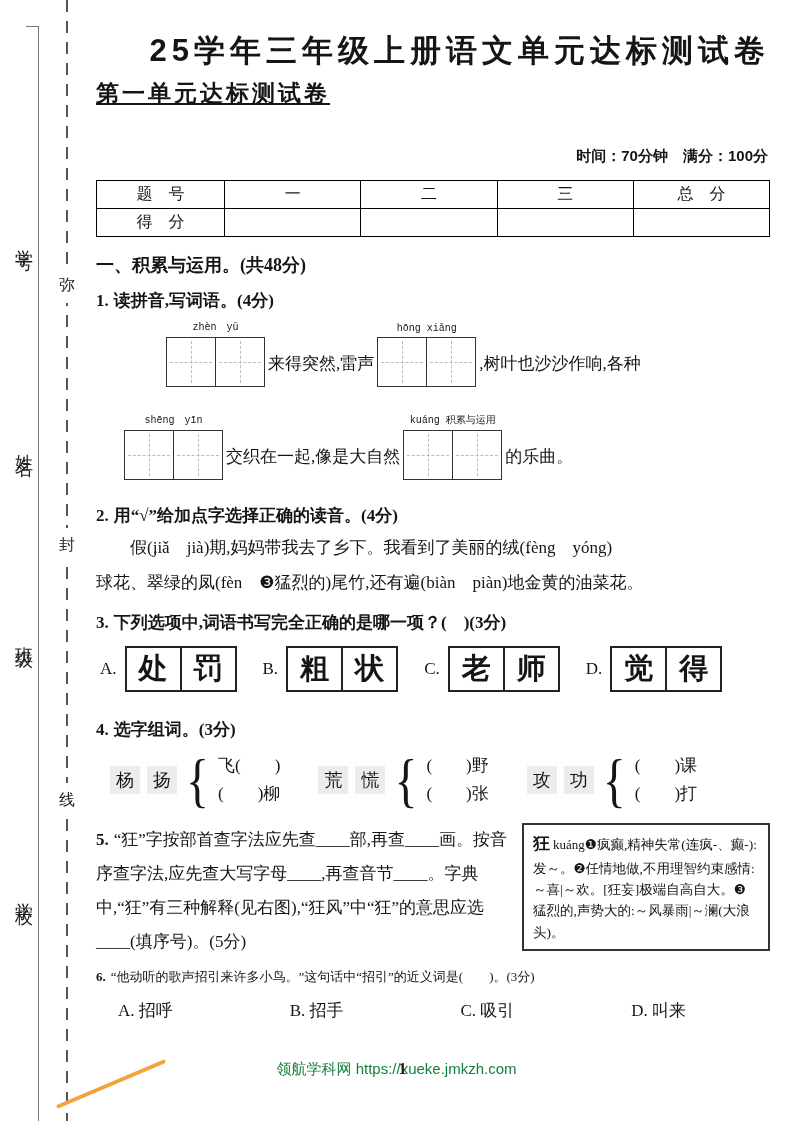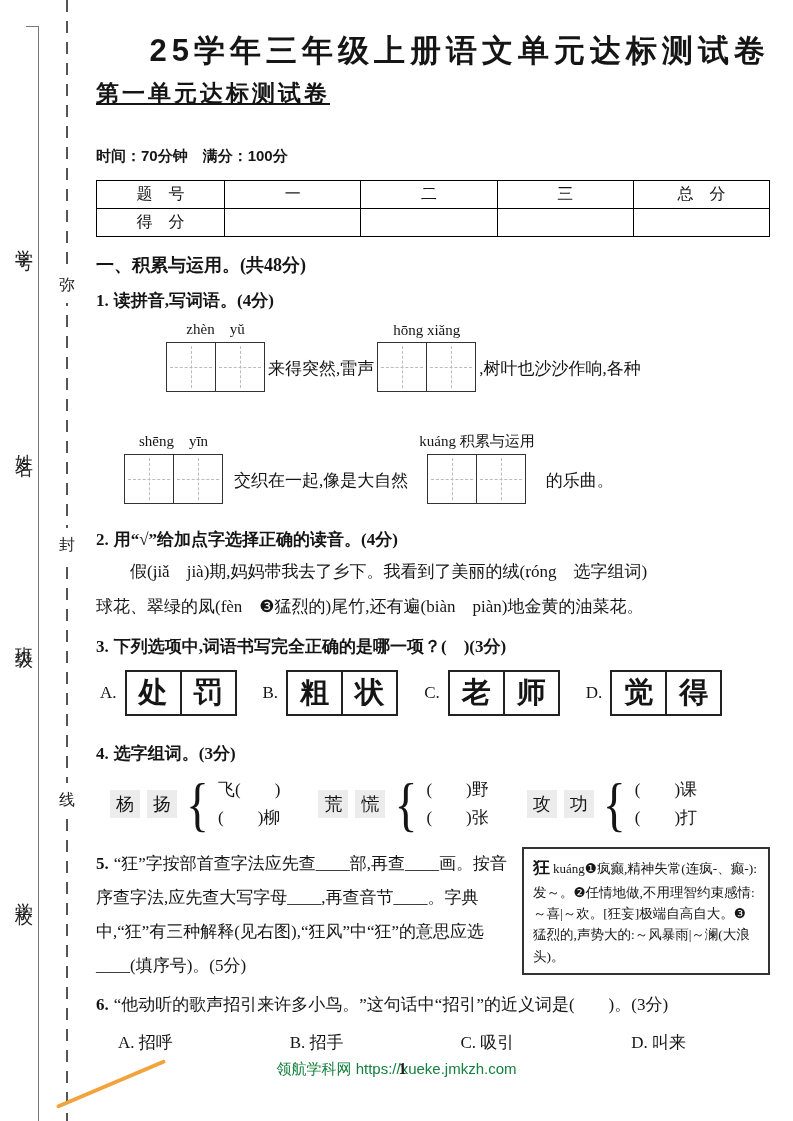--- a/index.html
+++ b/index.html
@@ -13,32 +13,32 @@
   .seal-line{position:absolute;left:66px;top:0;bottom:0;width:2px;
     background:repeating-linear-gradient(to bottom,#555 0 12px,transparent 12px 21px);}
   .v-label{position:absolute;left:12px;writing-mode:vertical-rl;text-orientation:upright;
     font-size:18px;letter-spacing:5px;color:#222;}
   .seal-char{position:absolute;left:57px;width:20px;text-align:center;background:#fff;
     font-size:16px;padding:7px 0;color:#222;}
   
   .main{position:absolute;left:96px;top:28px;width:674px;}
   h1{margin:2px 0 6px;text-align:right;font:700 31px "Liberation Sans","DejaVu Sans",sans-serif;letter-spacing:5px;}
   h2{margin:0 0 0;text-align:left;font:700 23px "Liberation Sans","DejaVu Sans",sans-serif;letter-spacing:3px;text-decoration:underline;}
-  .meta{margin:38px 2px 0 0;font:700 15px "Liberation Sans","DejaVu Sans",sans-serif;}
+  .meta{margin:38px 2px 0 0;text-align:right;font:700 15px "Liberation Sans","DejaVu Sans",sans-serif;}
   table.score{width:100%;border-collapse:collapse;table-layout:fixed;margin-top:14px;}
   table.score td{border:1px solid #000;height:27px;text-align:center;font-size:16px;padding:0;}
   .section-title{margin:16px 0 0;font-size:18px;font-weight:700;}
   .qnum{font-weight:700;margin-right:5px;}
   .q-label{margin-top:12px;font-size:17px;}
   .q-label.bold .stem{font-weight:700;}
   
   .q1-row{display:flex;align-items:flex-end;margin-top:8px;}
-  .q1-row.r2{margin-top:40px;gap:8px;}
+  .q1-row.r2{margin-top:26px;}
   .py-unit{display:flex;flex-direction:column;align-items:center;}
-  .pinyin{font-family:Liberation Serif, serif;font-size:15px;margin-bottom:3px;white-space:pre;}
+  .pinyin{font-family:Liberation Mono, monospace;font-size:10px;margin-bottom:3px;white-space:pre;}
   .grid{display:flex;}
   .cell{width:48px;height:48px;border:1px solid #333;margin-left:-1px;position:relative;background:#fff;}
   .cell:first-child{margin-left:0;}
   .cell::before{content:"";position:absolute;left:50%;top:3px;bottom:3px;border-left:1px dashed #bbb;}
   .cell::after{content:"";position:absolute;top:50%;left:3px;right:3px;border-top:1px dashed #bbb;}
   .q1-text{font-size:17px;padding:0 3px 12px;}
   
   .q2-line{font-size:17px;line-height:2.05;}
   .q2-line.first{text-indent:2em;margin-top:4px;}
   .dot{position:relative;}
@@ -58,21 +58,21 @@
   .brace{font-size:48px;font-weight:300;line-height:1;transform:scaleY(1.25);margin:0 2px;}
   .pair{display:flex;flex-direction:column;gap:3px;font-size:17px;line-height:1.5;}
   
   .q5-wrap{display:flex;gap:14px;margin-top:16px;}
   .q5-text{flex:1;font-size:17px;line-height:2.0;}
   .dict-box{width:226px;flex-shrink:0;align-self:flex-start;border:2px solid #333;
     padding:6px 9px;font-size:13.5px;line-height:1.58;}
   .dict-word{font-size:17px;font-weight:700;margin-right:3px;}
   .dict-pinyin{font-family:Liberation Serif, serif;font-size:13px;}
   
-  .q6-para{font-size:17px;line-height:1.9;margin-top:6px;}
+  .q6-para{font-size:13px;line-height:1.9;margin-top:6px;}
   .q6-opts{display:flex;justify-content:space-between;width:568px;margin:10px 0 0 22px;font-size:17px;}
   
   .footer{position:absolute;left:0;right:0;top:1060px;text-align:center;}
   .watermark{color:#15803d;font-size:15px;font-family:"Liberation Sans","DejaVu Sans",sans-serif;}
   .page-num{position:absolute;left:50%;transform:translateX(2px);top:0;color:#222;
     font-size:16px;font-weight:700;}
   .orange-line{position:absolute;left:52px;top:1082px;width:118px;height:4px;background:#f2a33c;
     transform:rotate(-23deg);border-radius:2px;}
 </style>
 </head>
@@ -162,21 +162,21 @@
           <div class="cell"></div>
         </div>
       </div>
       <span class="q1-text">的乐曲。</span>
     </div>
 
     <div class="q-label bold" style="margin-top:24px">
       <span class="qnum">2.</span><span class="stem">用“√”给加点字选择正确的读音。(4分)</span>
     </div>
     <div class="q2-line first">
-      <span class="dot">假</span><span>(jiǎ　jià)期,妈妈带我去了乡下。我看到了美丽的</span><span class="dot">绒</span><span>(róng　选字组词)</span>
+      <span class="dot">假</span><span>(jiǎ　jià)期,妈妈带我去了乡下。我看到了美丽的</span><span class="dot">绒</span><span>(fèng　yóng)</span>
     </div>
     <div class="q2-line">
       <span>球花、翠绿的</span><span class="dot">凤</span><span>(fèn　❸猛烈的)尾竹,还有</span><span class="dot">遍</span><span>(biàn　piàn)地金黄的油菜花。</span>
     </div>
 
     <div class="q-label bold" style="margin-top:10px">
       <span class="qnum">3.</span><span class="stem">下列选项中,词语书写完全正确的是哪一项？(　)(3分)</span>
     </div>
     <div class="q3-row">
       <div class="q3-opt">

